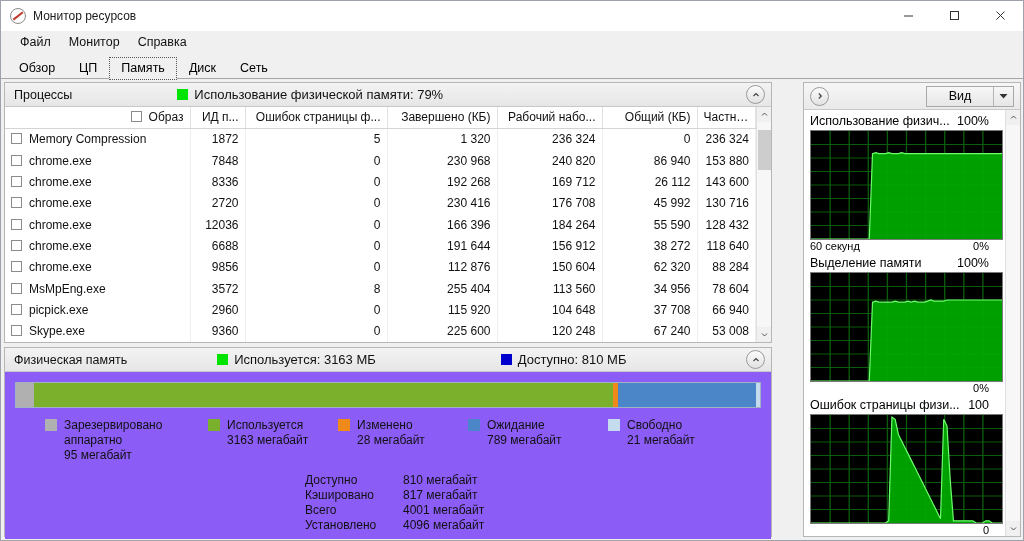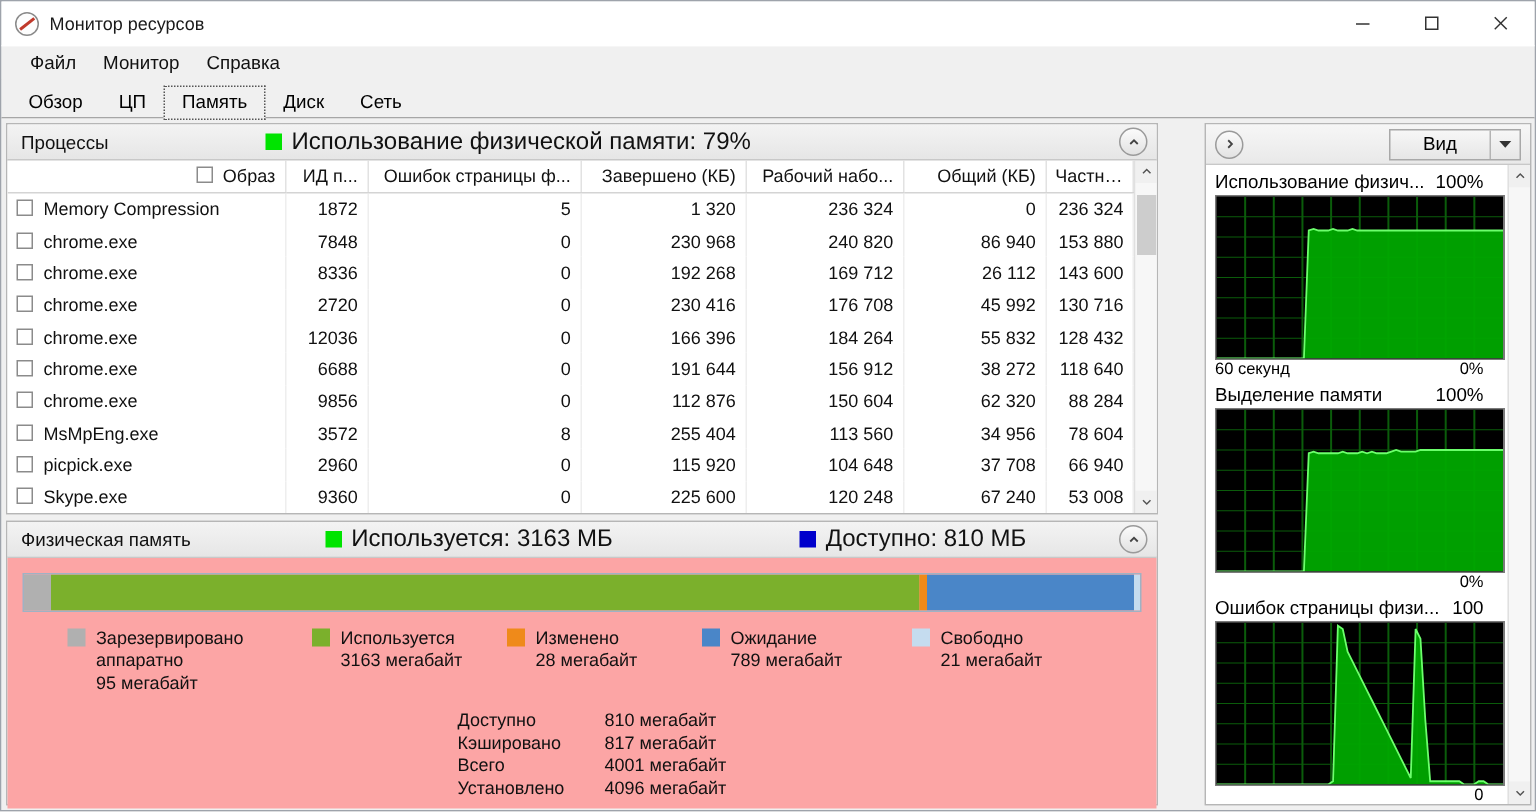--- a/index.html
+++ b/index.html
@@ -111,21 +111,21 @@
     background: linear-gradient(to bottom, #f3f3f3 0%, #e6e6e6 100%);
     border-bottom: 1px solid #c8c8c8;
     display: flex; align-items: center;
     padding: 0 6px 0 9px;
     flex: 0 0 auto;
     position: relative;
   }
   .group-title { font-size: 12.5px; color: #111; }
   .hdr-stat {
     display: flex; align-items: center;
-    font-size: 16px; color: #111;
+    font-size: 13px; color: #111;
   }
   .swatch {
     width: 11px; height: 11px;
     margin-right: 6px;
     display: inline-block;
     flex: 0 0 auto;
   }
   .collapse-btn {
     width: 19px; height: 19px;
     border-radius: 50%;
@@ -199,21 +199,21 @@
     background: #f0f0f0;
   }
   .sb-track { flex: 1 1 auto; width: 15px; background: #f7f7f7; position: relative; }
   .sb-thumb {
     position: absolute; top: 8px; left: 1px;
     width: 13px; height: 40px;
     background: #cdcdcd;
   }
   
   .mem-group { flex: 0 0 auto; margin-top: 4px; height: 190px; }
-  .mem-body { flex: 1 1 auto; padding: 10px 10px 6px 10px; background: #fca5a5; }
+  .mem-body { flex: 1 1 auto; padding: 10px 10px 6px 10px; background: #8b5cf6; }
   .mem-bar {
     height: 26px;
     border: 1px solid #9fb2c4;
     display: flex;
     overflow: hidden;
   }
   .mem-seg { height: 100%; }
   .legend-row {
     display: flex;
     margin-top: 10px;
@@ -448,21 +448,21 @@
                 <td class="tr">176 708</td>
                 <td class="tr">45 992</td>
                 <td class="tr">130 716</td>
               </tr>
               <tr>
                 <td class="tl"><span class="cbx"></span><span>chrome.exe</span></td>
                 <td class="tr">12036</td>
                 <td class="tr">0</td>
                 <td class="tr">166 396</td>
                 <td class="tr">184 264</td>
-                <td class="tr">55 832</td>
+                <td class="tr">55 590</td>
                 <td class="tr">128 432</td>
               </tr>
               <tr>
                 <td class="tl"><span class="cbx"></span><span>chrome.exe</span></td>
                 <td class="tr">6688</td>
                 <td class="tr">0</td>
                 <td class="tr">191 644</td>
                 <td class="tr">156 912</td>
                 <td class="tr">38 272</td>
                 <td class="tr">118 640</td>

